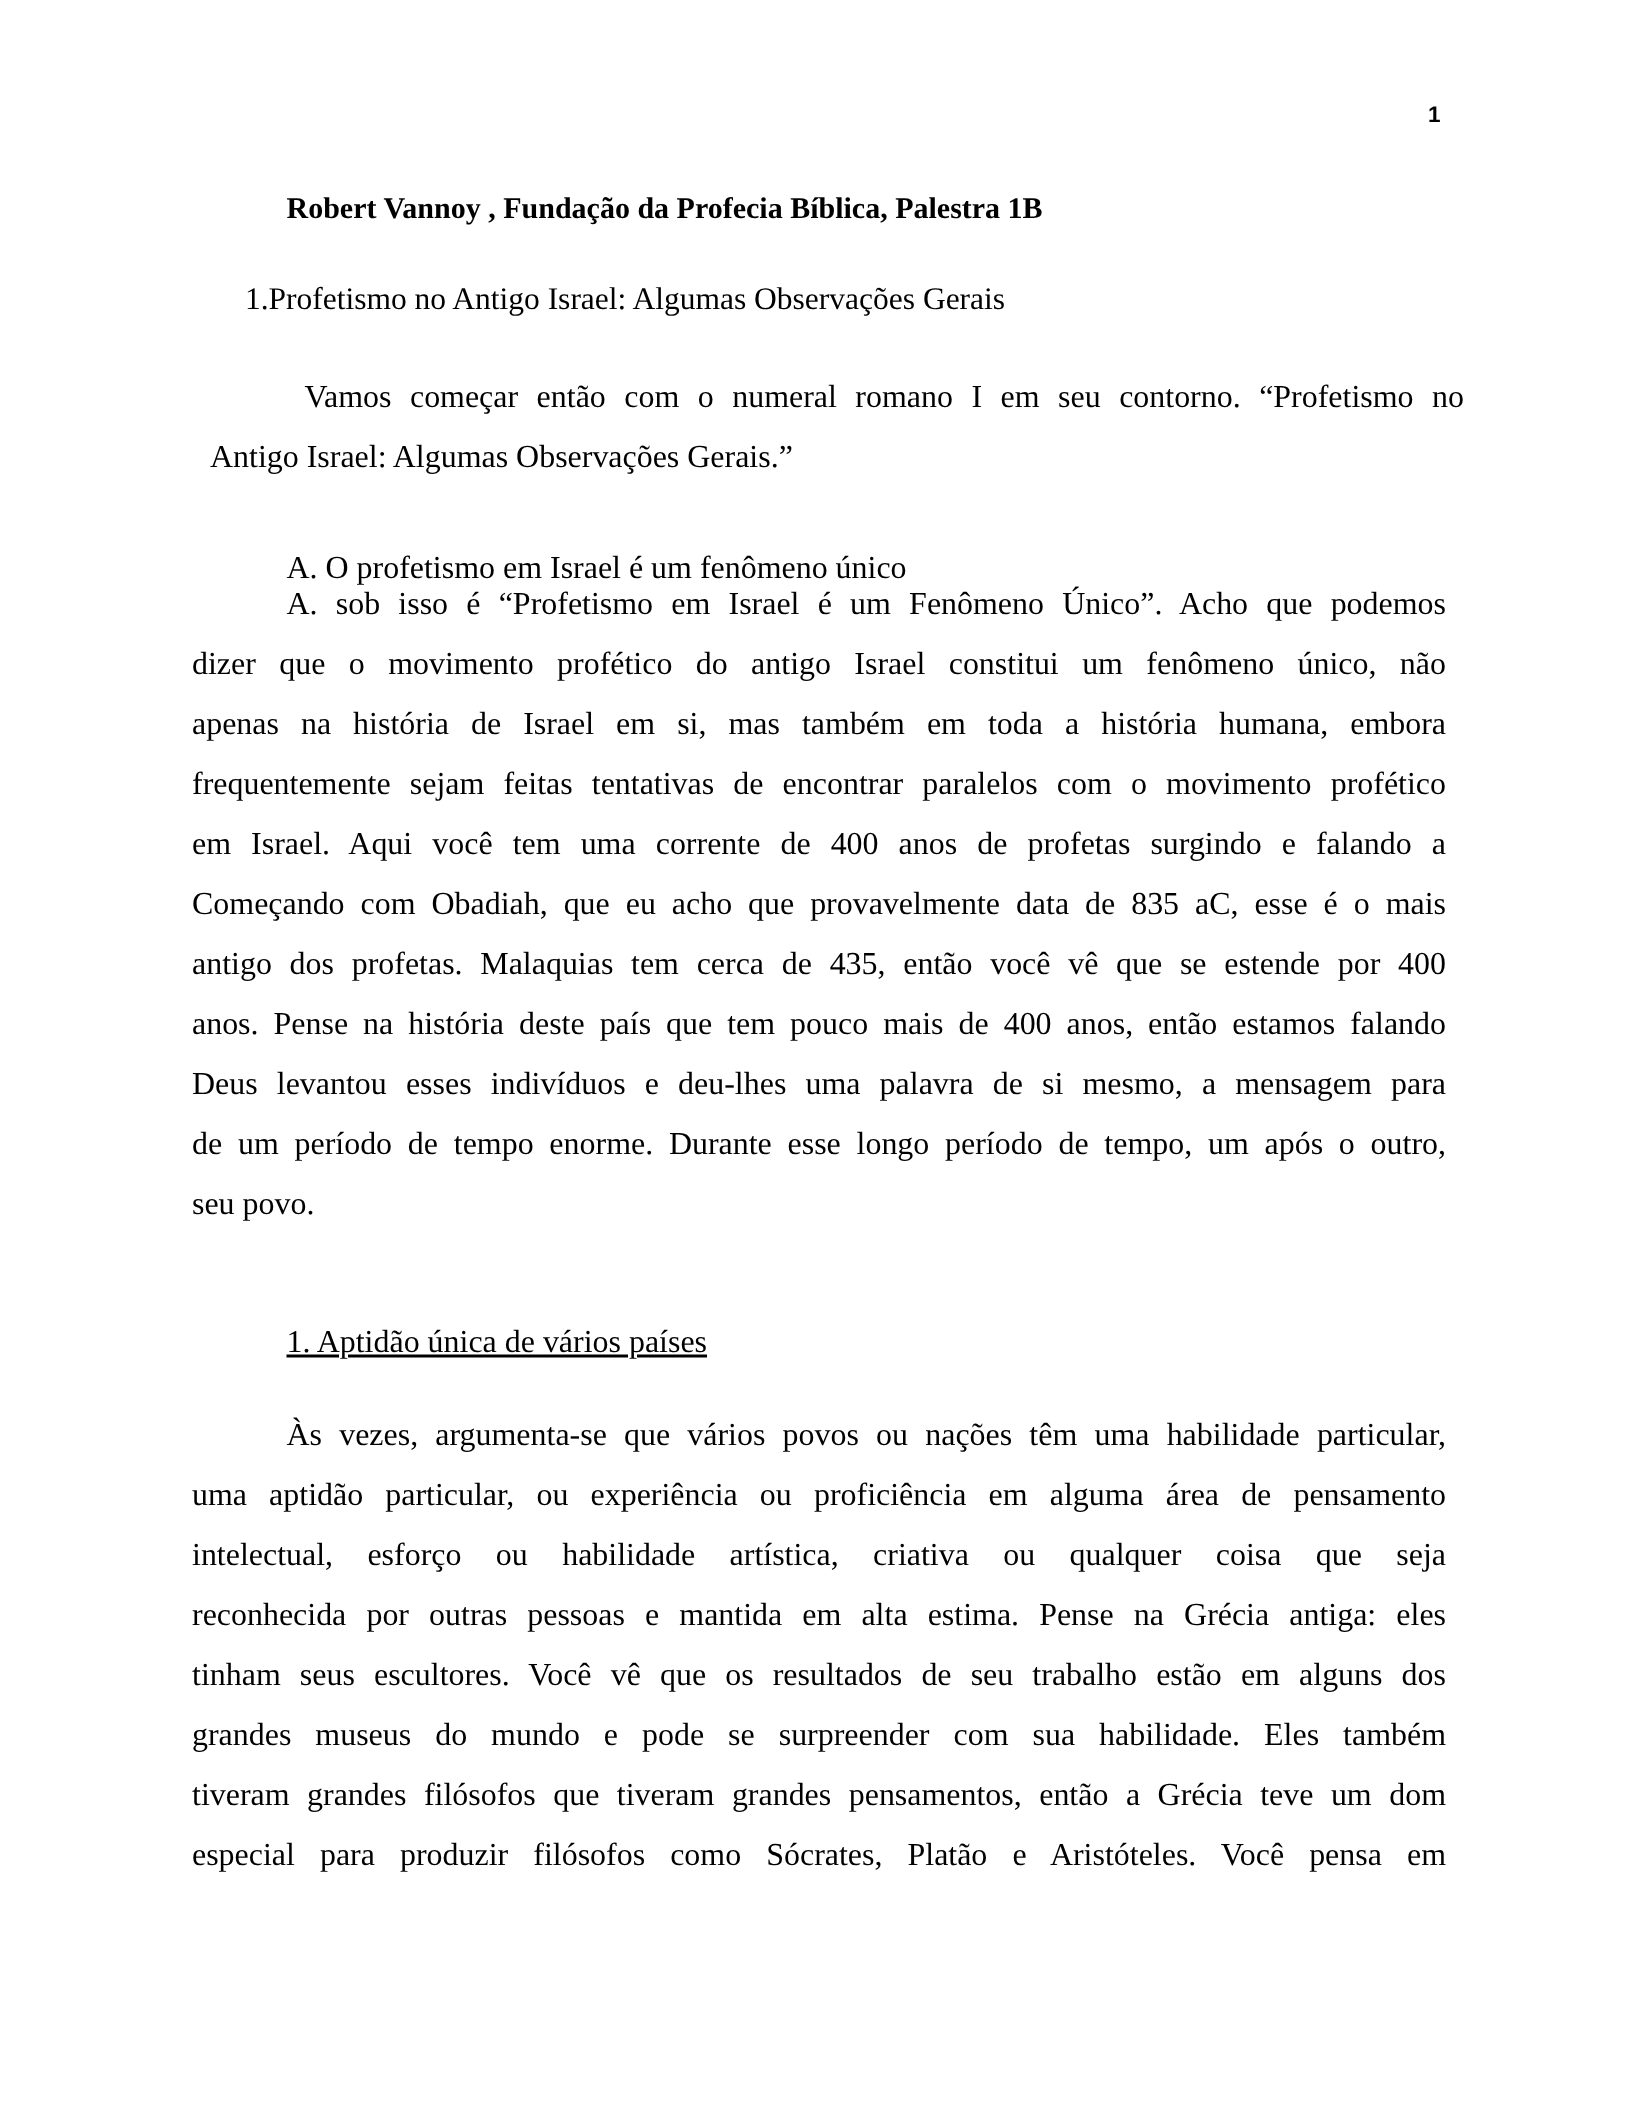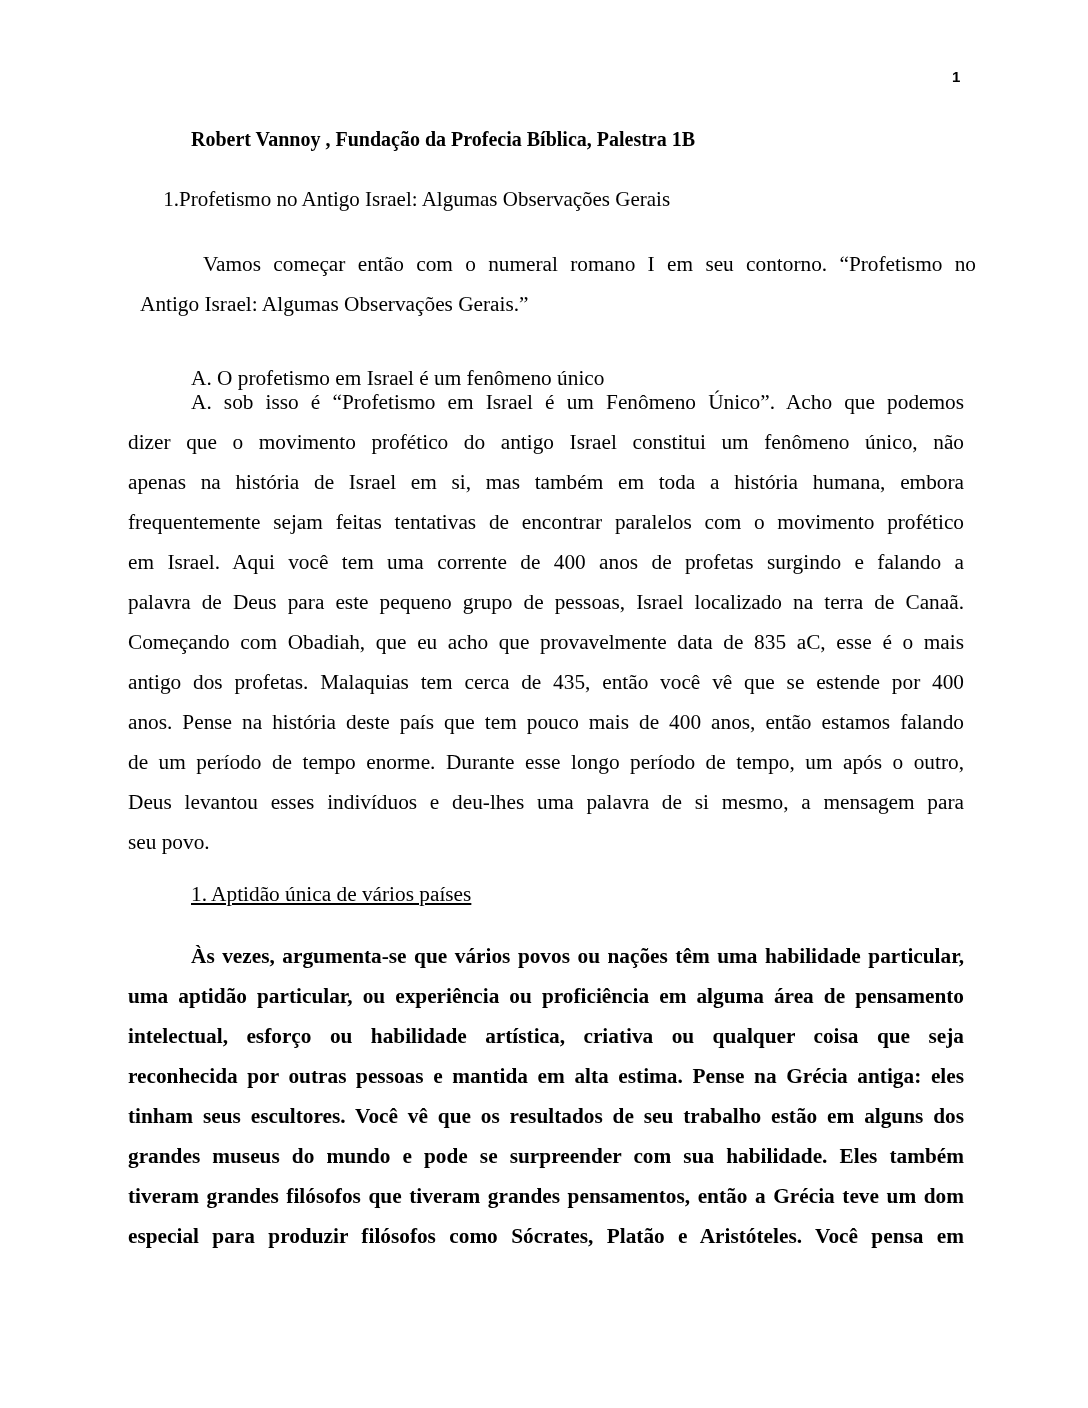--- a/index.html
+++ b/index.html
@@ -59,21 +59,21 @@
       padding-left: 63px;
     }
     .justify {
       text-align: justify;
       text-align-last: justify;
     }
     #p1 { top: 244px; margin-left: 12px; }
     #subA { top: 358px; }
     #p2 { top: 382px; }
     #sub1 { top: 874px; text-decoration: underline; }
-    #p3 { top: 936px; font-weight: bold; }
+    #p3 { top: 936px; }
   </style>
 </head>
 <body>
 
 <div>
 
   <div class="page-number">1</div>
 
   <div class="title">Robert Vannoy , Fundação da Profecia Bíblica, Palestra 1B</div>
 
@@ -89,26 +89,25 @@
   <div class="body-text" id="subA">
     <span class="line indent">A. O profetismo em Israel é um fenômeno único</span>
   </div>
 
   <div class="body-text" id="p2">
     <span class="line indent justify">A. sob isso é “Profetismo em Israel é um Fenômeno Único”. Acho que podemos</span>
     <span class="line justify">dizer que o movimento profético do antigo Israel constitui um fenômeno único, não</span>
     <span class="line justify">apenas na história de Israel em si, mas também em toda a história humana, embora</span>
     <span class="line justify">frequentemente sejam feitas tentativas de encontrar paralelos com o movimento profético</span>
     <span class="line justify">em Israel. Aqui você tem uma corrente de 400 anos de profetas surgindo e falando a</span>
-    <span class="line justify">palavra de Deus para este pequeno grupo de pessoas, Israel localizado na terra de Canaã.</span>
     <span class="line justify">Começando com Obadiah, que eu acho que provavelmente data de 835 aC, esse é o mais</span>
     <span class="line justify">antigo dos profetas. Malaquias tem cerca de 435, então você vê que se estende por 400</span>
     <span class="line justify">anos. Pense na história deste país que tem pouco mais de 400 anos, então estamos falando</span>
+    <span class="line justify">Deus levantou esses indivíduos e deu-lhes uma palavra de si mesmo, a mensagem para</span>
     <span class="line justify">de um período de tempo enorme. Durante esse longo período de tempo, um após o outro,</span>
-    <span class="line justify">Deus levantou esses indivíduos e deu-lhes uma palavra de si mesmo, a mensagem para</span>
     <span class="line">seu povo.</span>
   </div>
 
   <div class="body-text" id="sub1">
     <span class="line indent">1. Aptidão única de vários países</span>
   </div>
 
   <div class="body-text" id="p3">
     <span class="line indent justify">Às vezes, argumenta-se que vários povos ou nações têm uma habilidade particular,</span>
     <span class="line justify">uma aptidão particular, ou experiência ou proficiência em alguma área de pensamento</span>

